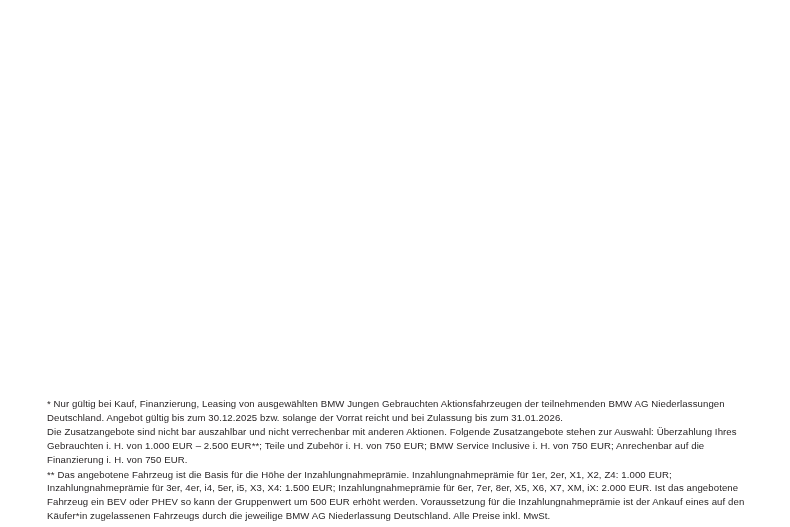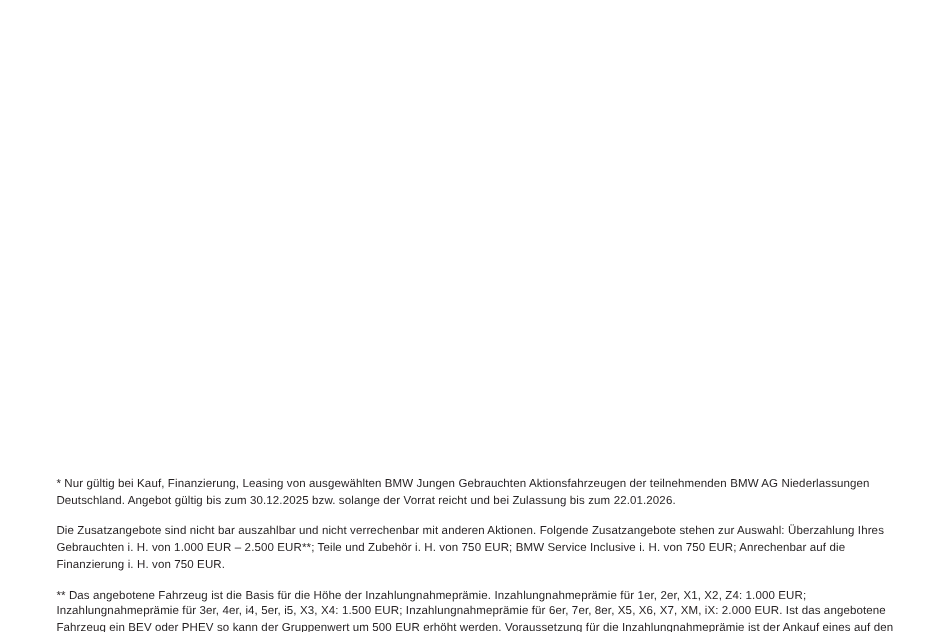--- a/index.html
+++ b/index.html
@@ -28,25 +28,25 @@
     font-size: 9.6px;
     line-height: 13.7px;
     letter-spacing: 0.01em;
     font-family: "Liberation Sans", sans-serif;
   }
   .legal-para {
     margin: 0;
     padding: 0;
   }
   .legal-para + .legal-para {
-    margin-top: 12px;
+    margin-top: 1px;
   }
 </style>
 </head>
 <body>
 
 <div class="page">
   <div class="legal-block">
-    <p class="legal-para">* Nur gültig bei Kauf, Finanzierung, Leasing von ausgewählten BMW Jungen Gebrauchten Aktionsfahrzeugen der teilnehmenden BMW AG Niederlassungen Deutschland. Angebot gültig bis zum 30.12.2025 bzw. solange der Vorrat reicht und bei Zulassung bis zum 22.01.2026.</p>
+    <p class="legal-para">* Nur gültig bei Kauf, Finanzierung, Leasing von ausgewählten BMW Jungen Gebrauchten Aktionsfahrzeugen der teilnehmenden BMW AG Niederlassungen Deutschland. Angebot gültig bis zum 30.12.2025 bzw. solange der Vorrat reicht und bei Zulassung bis zum 31.01.2026.</p>
     <p class="legal-para">Die Zusatzangebote sind nicht bar auszahlbar und nicht verrechenbar mit anderen Aktionen. Folgende Zusatzangebote stehen zur Auswahl: Überzahlung Ihres Gebrauchten i. H. von 1.000 EUR – 2.500 EUR**; Teile und Zubehör i. H. von 750 EUR; BMW Service Inclusive i. H. von 750 EUR; Anrechenbar auf die Finanzierung i. H. von 750 EUR.</p>
     <p class="legal-para">** Das angebotene Fahrzeug ist die Basis für die Höhe der Inzahlungnahmeprämie. Inzahlungnahmeprämie für 1er, 2er, X1, X2, Z4: 1.000 EUR; Inzahlungnahmeprämie für 3er, 4er, i4, 5er, i5, X3, X4: 1.500 EUR; Inzahlungnahmeprämie für 6er, 7er, 8er, X5, X6, X7, XM, iX: 2.000 EUR. Ist das angebotene Fahrzeug ein BEV oder PHEV so kann der Gruppenwert um 500 EUR erhöht werden. Voraussetzung für die Inzahlungnahmeprämie ist der Ankauf eines auf den Käufer*in zugelassenen Fahrzeugs durch die jeweilige BMW AG Niederlassung Deutschland. Alle Preise inkl. MwSt.</p>
   </div>
 </div>
 
 </body></html>

